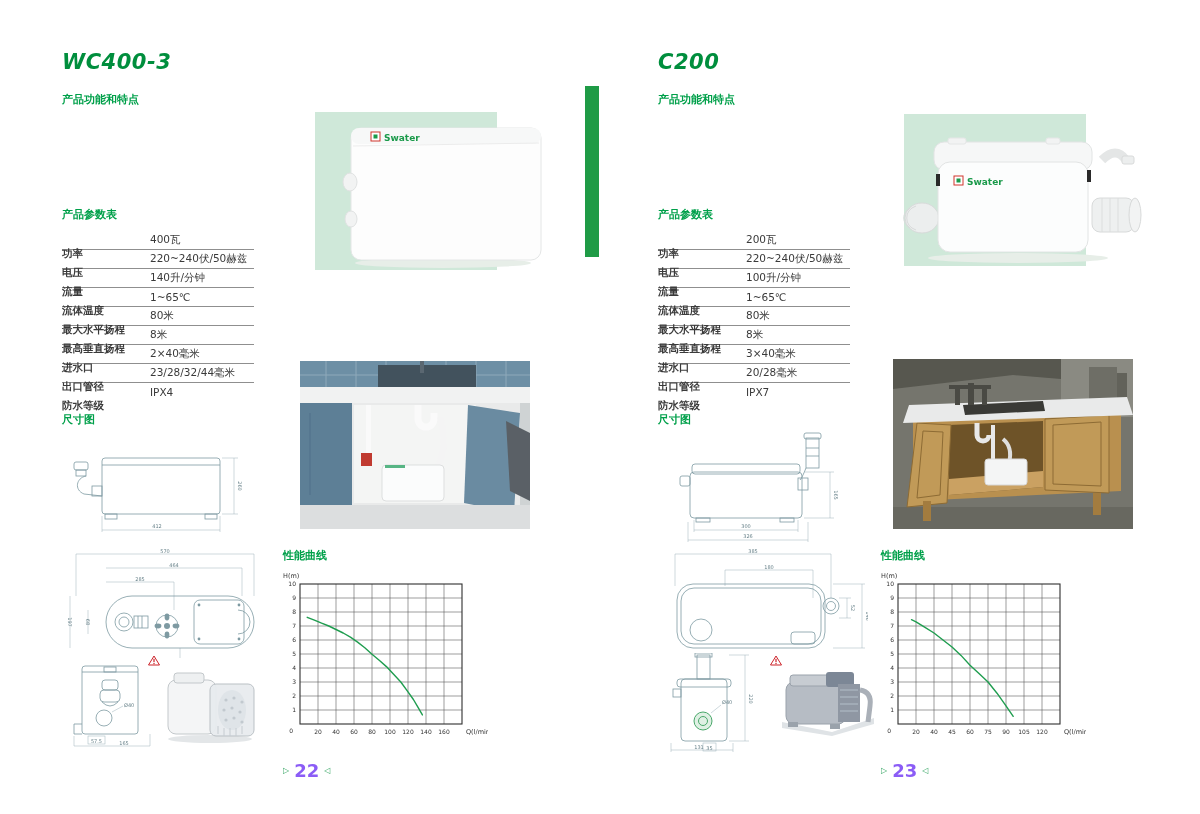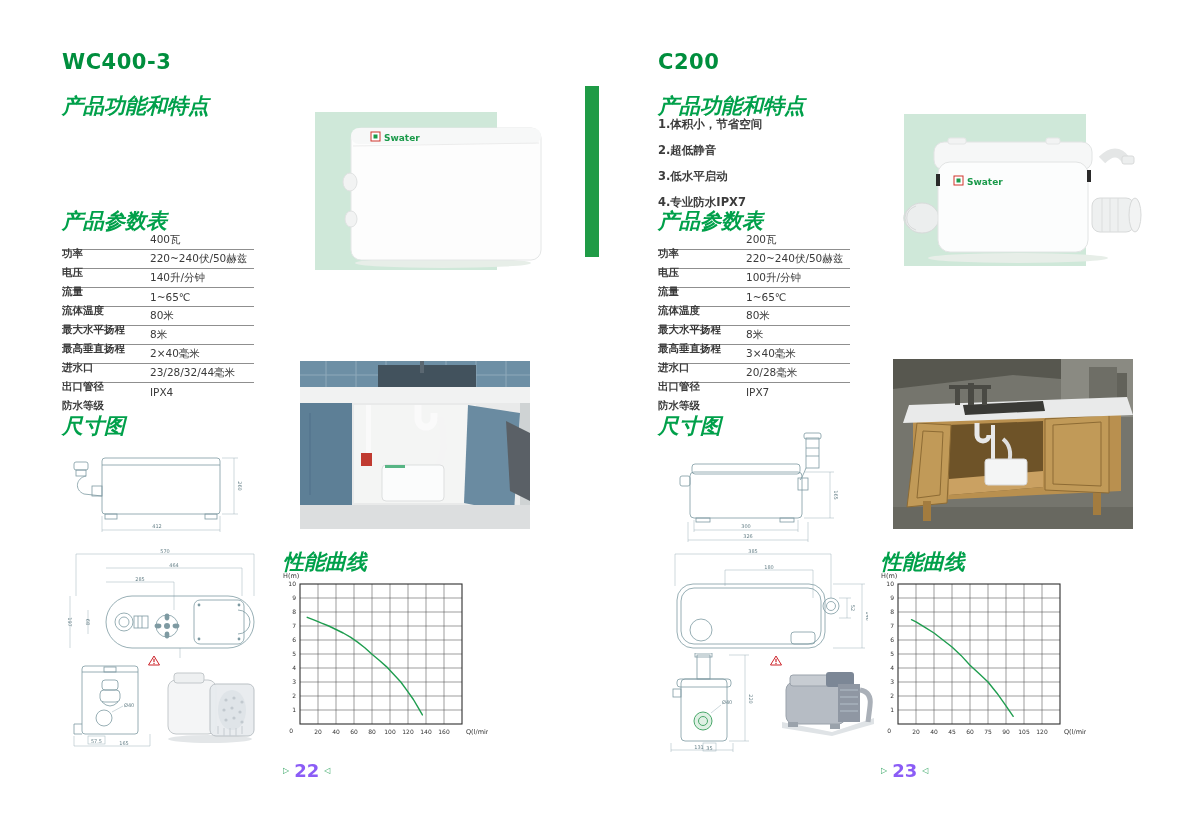--- a/index.html
+++ b/index.html
@@ -1,19 +1,19 @@
 <!DOCTYPE html>
 <html><head>
 <meta charset="utf-8">
 <style>
   html,body{margin:0;padding:0;background:#fff;font-family:"DejaVu Sans",sans-serif;}
   .canvas{position:relative;width:1200px;height:814px;background:#ffffff;overflow:hidden;}
   .abs{position:absolute;}
-  .prod-title{font-size:21px;font-weight:bold;color:#008e3d;letter-spacing:.5px;}
-  .sec-head{font-size:21px;font-weight:bold;color:#00a04a;font-style:italic;}
+  .prod-title{font-size:21px;font-weight:bold;color:#008e3d;letter-spacing:.5px;font-style:italic;}
+  .sec-head{font-size:11px;font-weight:bold;color:#00a04a;}
   .feature-line{font-size:11.5px;font-weight:600;color:#3c3c3c;margin-bottom:11px;white-space:nowrap;}
   .params{width:192px;}
   .prow{display:flex;height:18px;align-items:center;border-bottom:1px solid #8f8f8f;}
   .prow:last-child{border-bottom:none;align-items:center;}
   .plabel{width:88px;font-size:10.5px;font-weight:600;color:#3a3a3a;white-space:nowrap;margin-top:28px;}
   .pvalue{font-size:10.5px;font-weight:400;color:#3a3a3a;white-space:nowrap;}
   .green-bar{background:#1f9b46;}
   .footer{display:flex;align-items:center;gap:5px;}
   .pager-glyph{font-size:8px;color:#35a563;}
   .page-num{font-size:18px;font-weight:bold;color:#8b5cf6;}
@@ -285,26 +285,20 @@
     </div>
 
   <div class="abs footer" style="left:283px;top:760px;">
     <span class="pager-glyph">▷</span>
     <span class="page-num">22</span>
     <span class="pager-glyph">◁</span>
   </div>
 
   <div class="abs prod-title" style="left:658px;top:50px;">C200</div>
   <div class="abs sec-head" style="left:658px;top:92px;">产品功能和特点</div>
-  <div class="abs" style="left:658px;top:117px;">
-      <div class="feature-line">1.体积小，节省空间</div>
-      <div class="feature-line">2.超低静音</div>
-      <div class="feature-line">3.低水平启动</div>
-      <div class="feature-line">4.专业防水IPX7</div>
-    </div>
   <div class="abs sec-head" style="left:658px;top:207px;">产品参数表</div>
   <div class="abs params" style="left:658px;top:231px;">
       <div class="prow">
         <span class="plabel">功率</span>
         <span class="pvalue">200瓦</span>
       </div>
       <div class="prow">
         <span class="plabel">电压</span>
         <span class="pvalue">220~240伏/50赫兹</span>
       </div>

